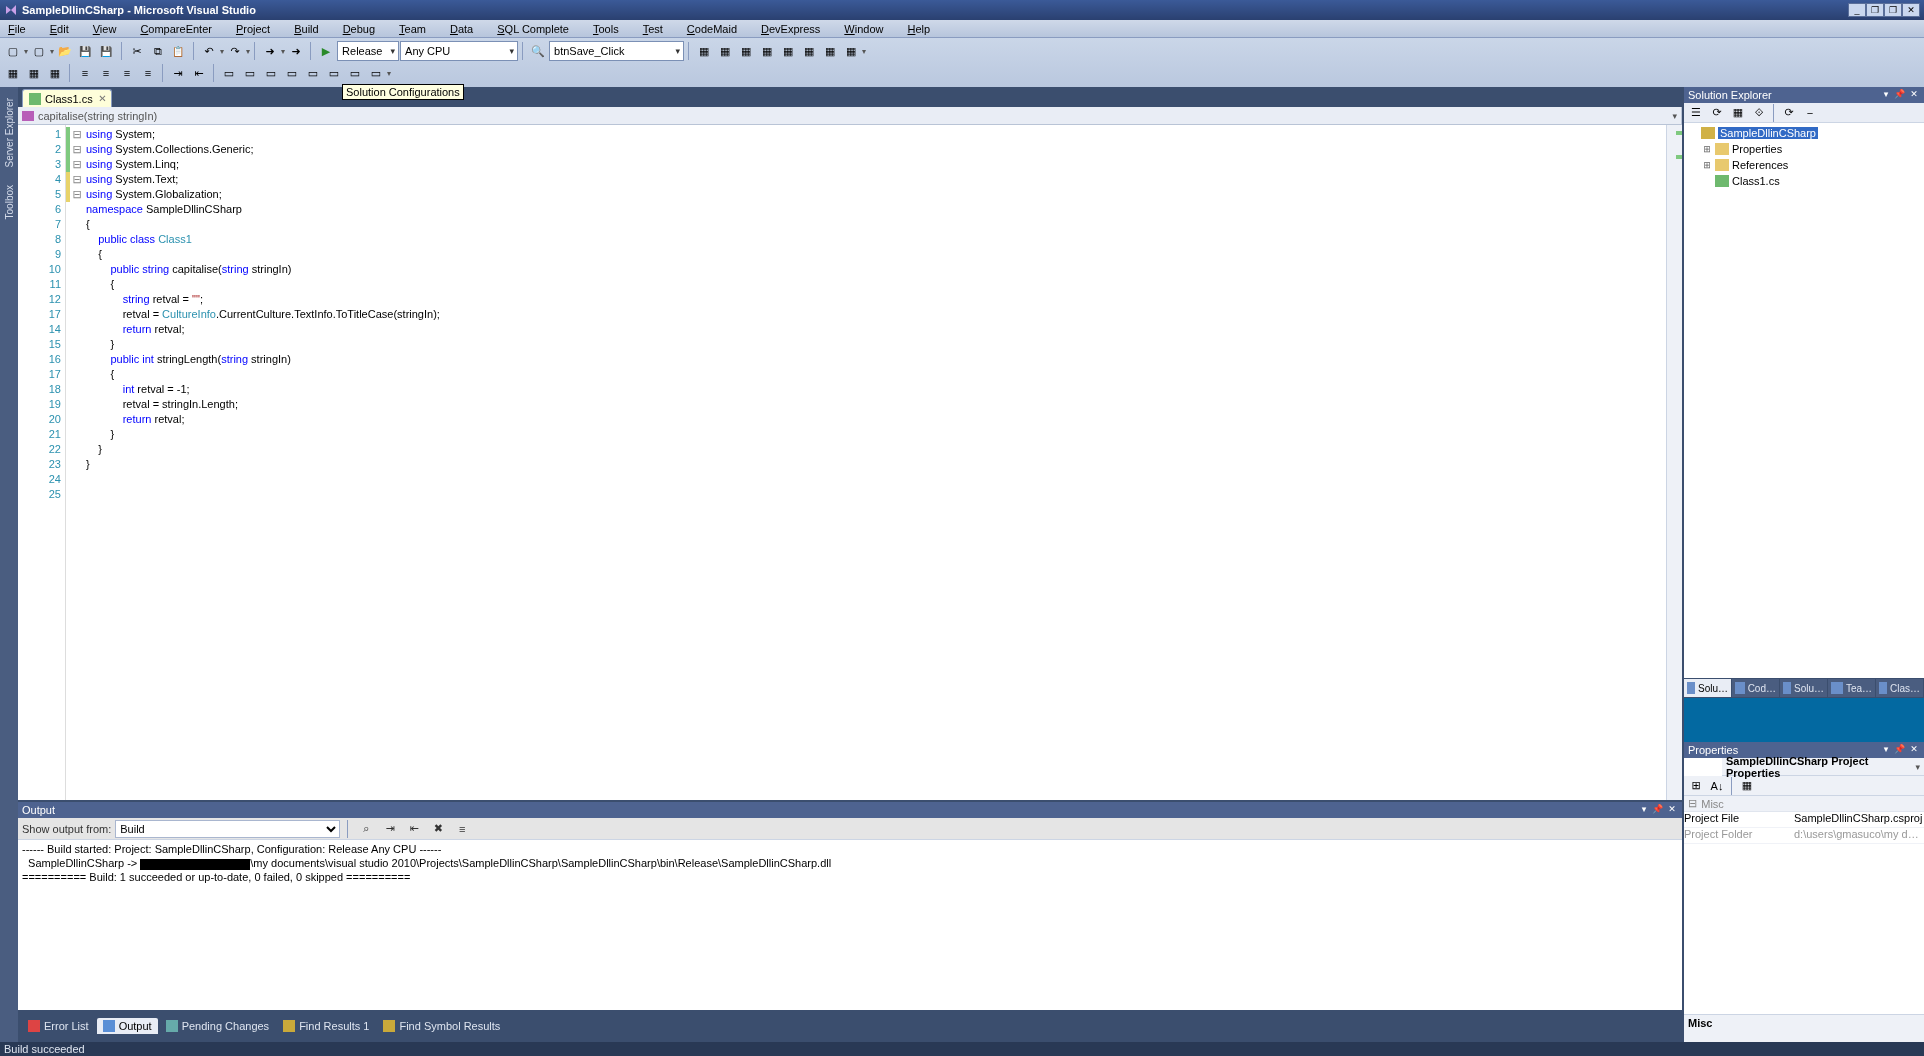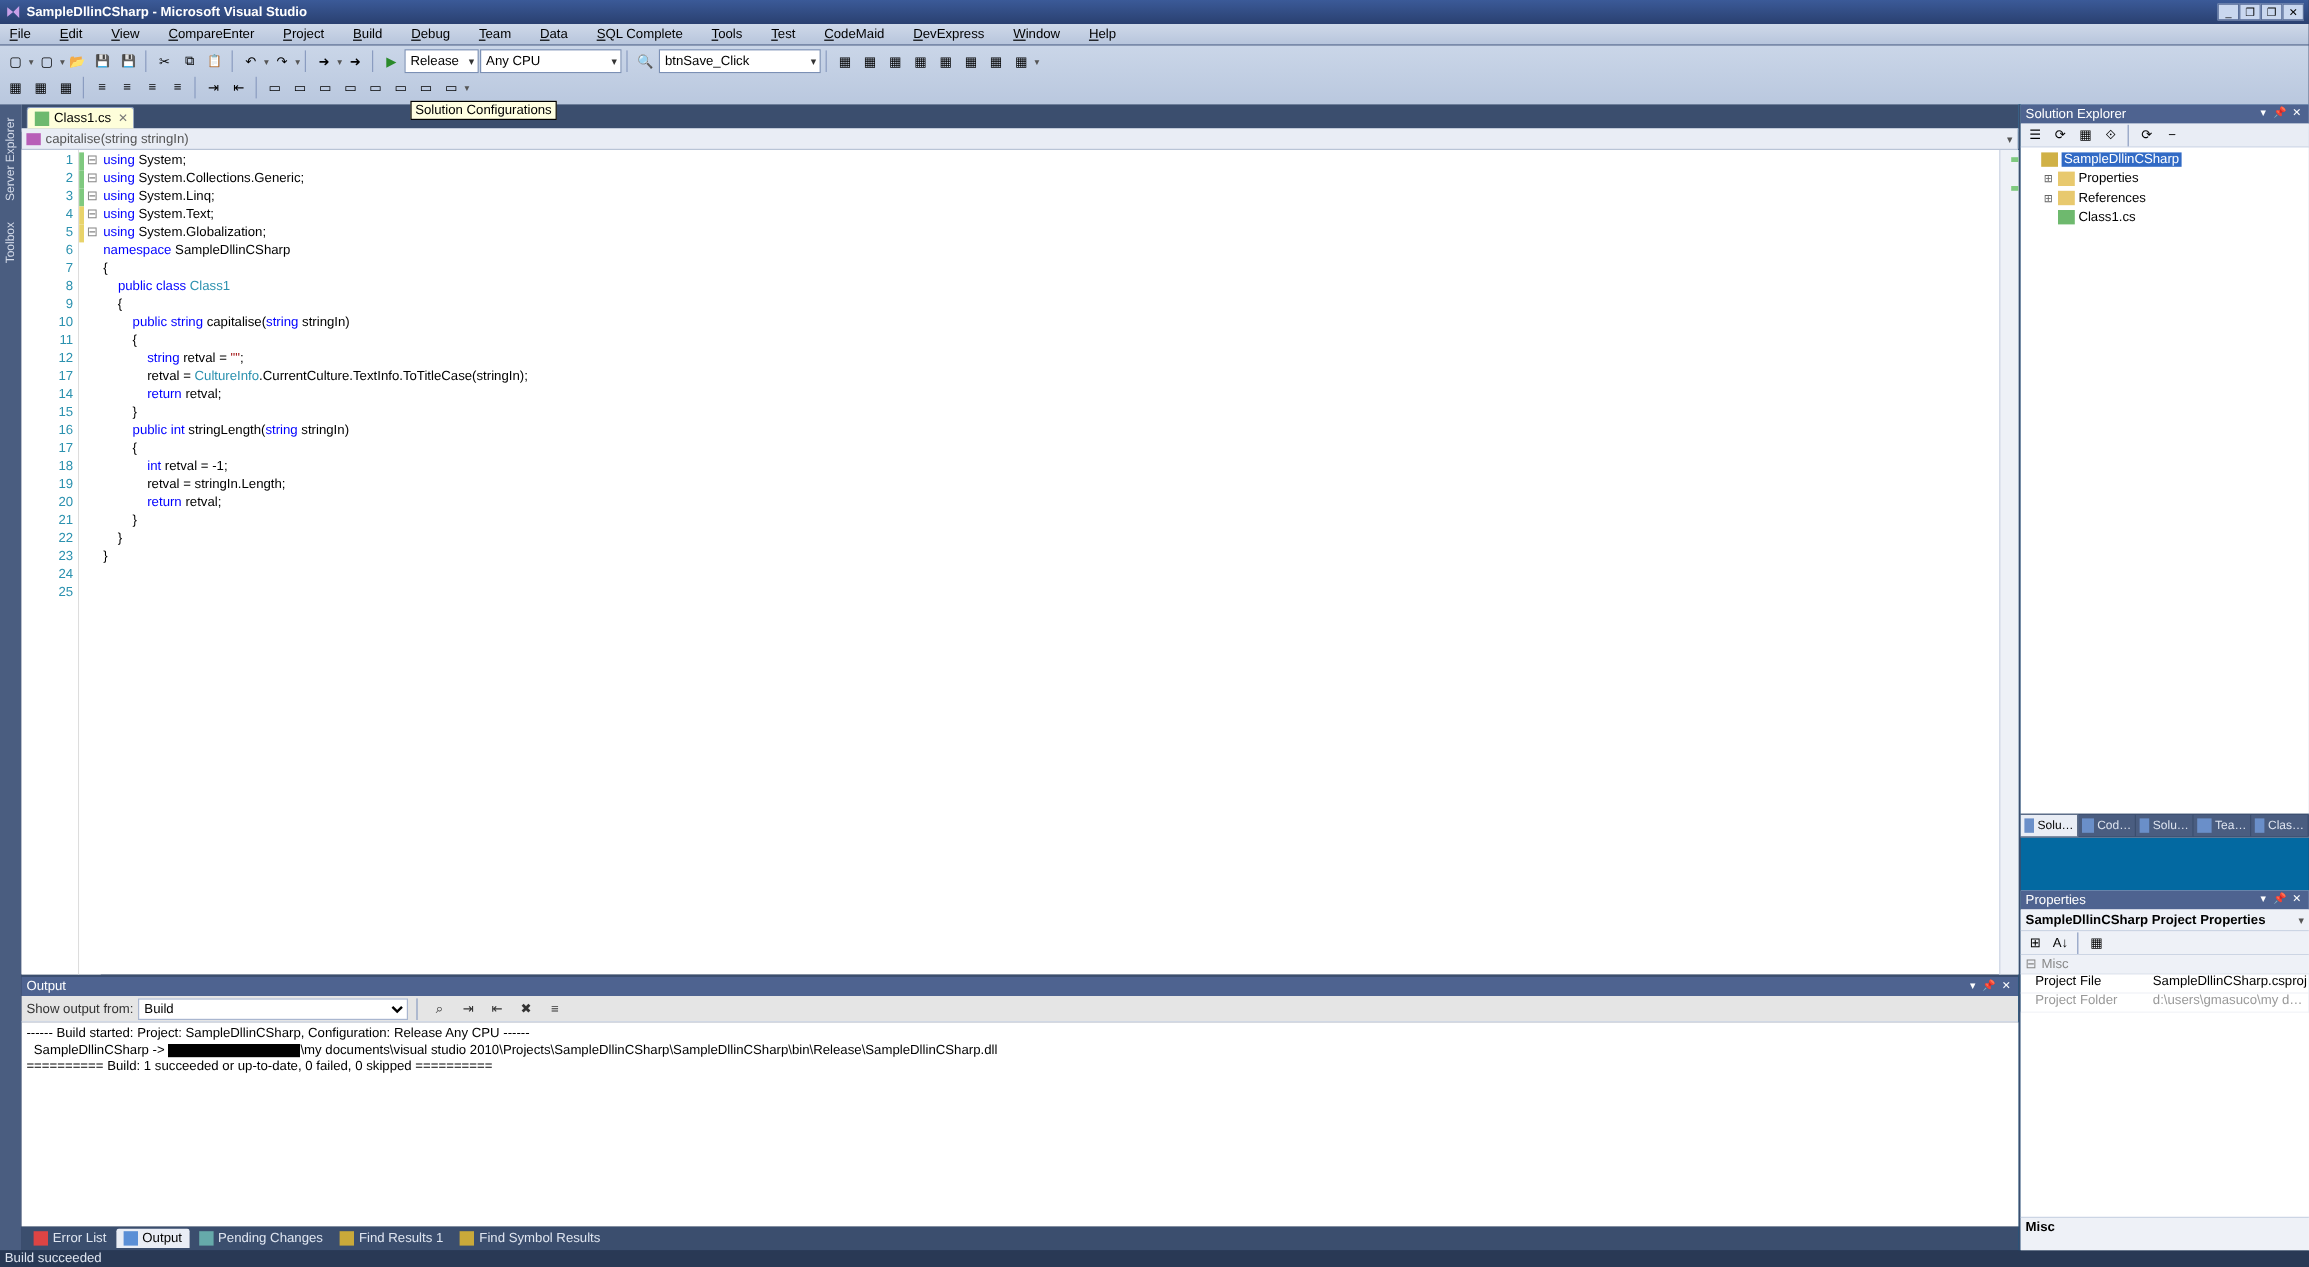--- a/index.html
+++ b/index.html
@@ -72,21 +72,21 @@
 
 
 .outpane { height:210px; display:flex; flex-direction:column; border-top:2px solid #3b4e6e; }
 .outpane-title { height:16px; background:#4e6390; color:#fff; padding:0 4px; display:flex; align-items:center; }
 .outpane-title .spacer { flex:1; }
 .outpane-title .pb { width:12px; height:12px; margin-left:2px; cursor:pointer; font-size:9px; text-align:center; }
 .outpane-tb { height:22px; background:#e5e5e5; border-bottom:1px solid #ccd5e4; display:flex; align-items:center; padding:0 4px; gap:4px; color:#333; }
 .outpane-tb select { height:18px; width:225px; font-size:11px; background:#fff; border:1px solid #a9b6cf; }
 .outpane-body { flex:1; background:#fff; overflow:auto; font-family:Consolas,monospace; font-size:11px; line-height:14px; padding:2px 4px; color:#000; white-space:pre; position:relative; }
 .outpane-body .redact { display:inline-block; width:110px; height:11px; background:#000; vertical-align:middle; }
-.bottomtabs { height:20px; background:#3b4e6e; display:flex; align-items:center; padding:0 4px; gap:2px; }
+.bottomtabs { height:32px; background:#3b4e6e; display:flex; align-items:center; padding:0 4px; gap:2px; }
 .btab { height:16px; padding:0 6px; display:flex; align-items:center; color:#dfe5f0; cursor:pointer; gap:4px; }
 .btab.active { background:#e9edf5; color:#000; border-radius:2px 2px 0 0; }
 .bicon { width:12px; height:12px; }
 
 
 .rightcol { width:242px; display:flex; flex-direction:column; background:#0369a1; border-left:2px solid #3b4e6e;gap:44px; }
 .panel { background:#e9edf5; display:flex; flex-direction:column; }
 .panel-title { height:16px; background:#4e6390; color:#fff; padding:0 4px; display:flex; align-items:center; }
 .panel-title .spacer { flex:1; }
 .panel-title .pb { width:12px; height:12px; margin-left:2px; cursor:pointer; font-size:9px; text-align:center; }
@@ -101,26 +101,26 @@
 .tree-row .ind { display:inline-block; }
 .ticon.solution { background:#d0b146; }
 .ticon.folder { background:#e8c96e; }
 .ticon.csfile { background:#6eb96e; }
 
 .righttabs { height:20px; background:#3b4e6e; display:flex; align-items:center; }
 .rtab { flex:1; height:18px; background:#4a5d80; color:#dfe5f0; font-size:10px; display:flex; align-items:center; padding:0 3px; border-right:1px solid #3b4e6e; cursor:pointer; gap:3px; overflow:hidden; }
 .rtab.active { background:#e9edf5; color:#000; }
 
 .propgrid { background:#fff; flex:1; display:flex; flex-direction:column; }
-.prop-head { height:18px; background:#eef1f7; border-bottom:1px solid #ccd5e4; display:flex; align-items:center; padding:0 4px; position:relative; }
+.prop-head { height:18px; background:#eef1f7; border-bottom:1px solid #ccd5e4; display:flex; align-items:center; padding:0 4px; position:relative;margin-left:38px; }
 .prop-head::after { content:"▾"; position:absolute; right:4px; font-size:9px; color:#555; }
 .prop-tb { height:20px; background:#eef1f7; border-bottom:1px solid #ccd5e4; display:flex; align-items:center; padding:0 2px; gap:1px; }
 .prop-cat { height:16px; background:#eef1f7; display:flex; align-items:center; padding:0 4px; color:#888; border-bottom:1px solid #e0e5ee; }
 .prop-row { height:16px; display:flex; border-bottom:1px solid #f0f2f7; }
-.prop-row .pk { width:110px; padding-left:12px; color:#000; }
+.prop-row .pk { width:110px; padding-left:0; color:#000; }
 .prop-row .pv { flex:1; color:#000; overflow:hidden; text-overflow:ellipsis; white-space:nowrap; }
 .prop-row.dim .pk, .prop-row.dim .pv { color:#999; }
 .prop-desc { height:28px; background:#eef1f7; border-top:1px solid #ccd5e4; padding:2px 4px; font-weight:bold; }
 
 
 .statusbar { position:absolute; bottom:0; left:0; right:0; height:14px; background:#293955; color:#dfe5f0; padding:0 4px; font-size:10px; display:flex; align-items:center; }
 
 
 .g-new::before{content:"▢";} .g-open::before{content:"📂";font-size:11px;}
 .g-save::before{content:"💾";font-size:10px;} .g-cut::before{content:"✂";}

